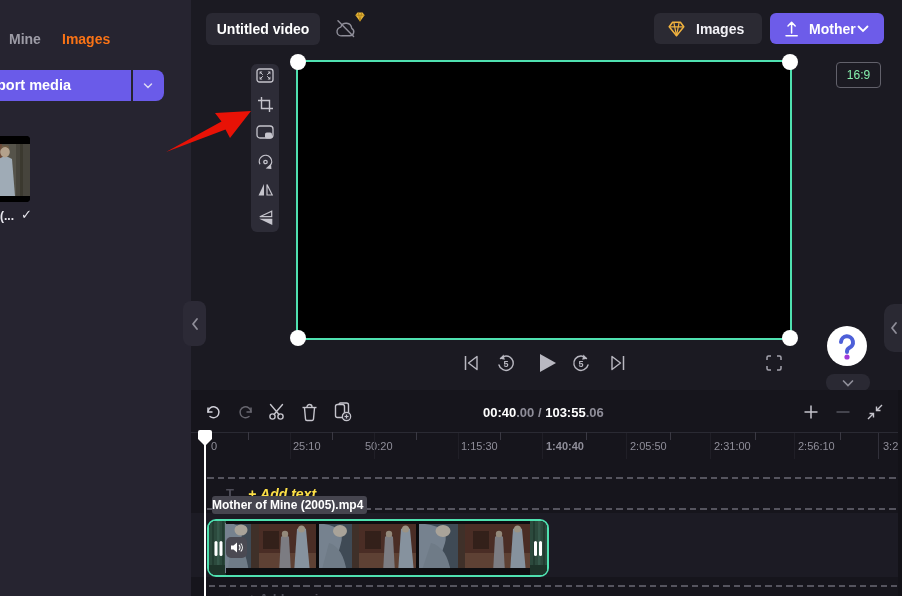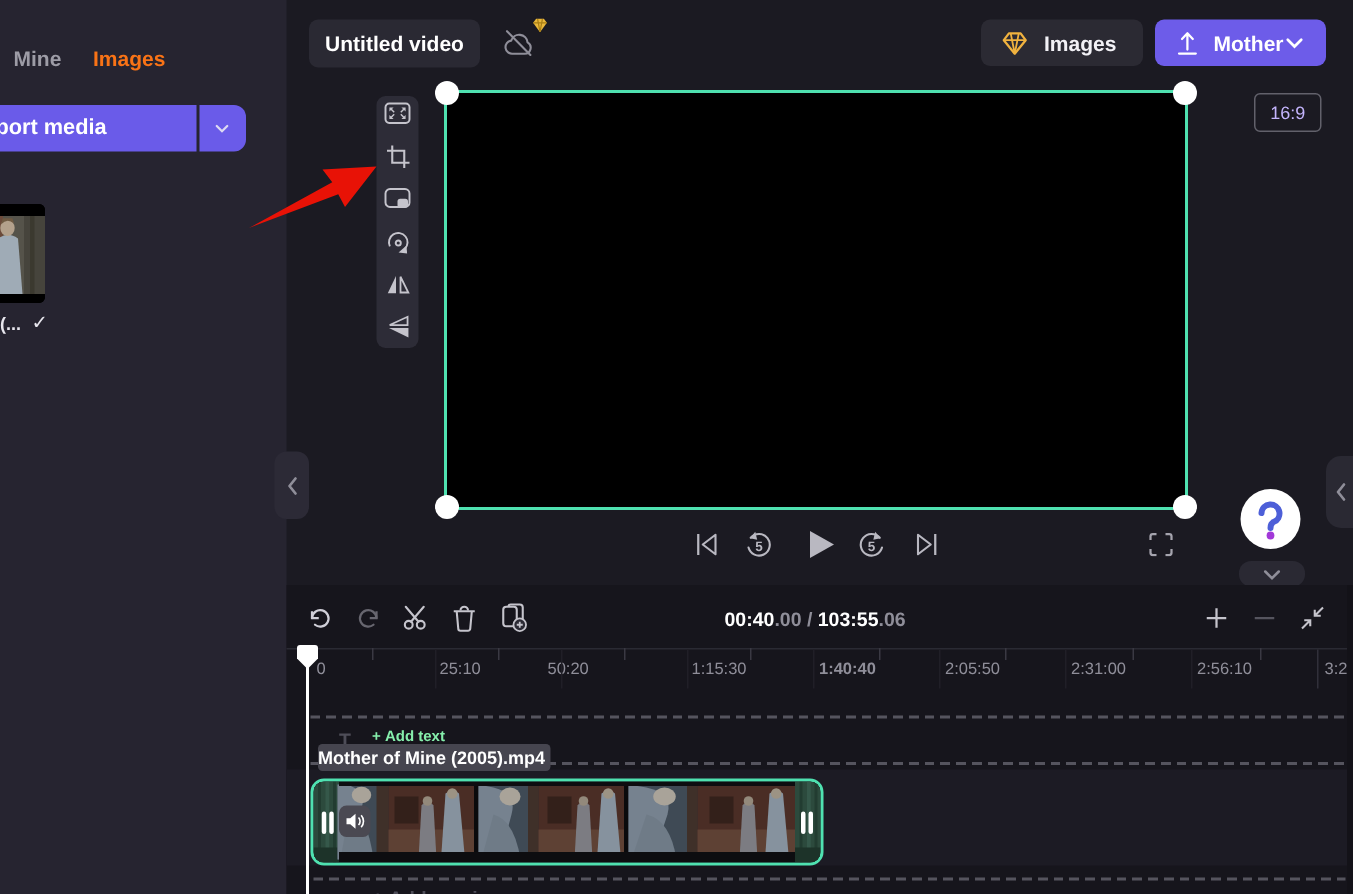--- a/index.html
+++ b/index.html
@@ -68,21 +68,21 @@
 <svg class="abs" style="left:857px;top:24px;" width="12" height="10" viewBox="0 0 12 10">
     <path d="M1.5 2.5 L6 7 L10.5 2.5" stroke="#fff" stroke-width="1.8" fill="none" stroke-linecap="round"></path>
   </svg>
 
 <div class="abs" style="left:298px;top:62px;width:492px;height:276px;background:#000;box-shadow:0 0 0 2px #4fe1b0;"></div>
 <div class="abs" style="left:290px;top:54px;width:16px;height:16px;background:#fff;border-radius:50%;"></div>
 <div class="abs" style="left:782px;top:54px;width:16px;height:16px;background:#fff;border-radius:50%;"></div>
 <div class="abs" style="left:290px;top:330px;width:16px;height:16px;background:#fff;border-radius:50%;"></div>
 <div class="abs" style="left:782px;top:330px;width:16px;height:16px;background:#fff;border-radius:50%;"></div>
 
-<div class="abs" style="left:836px;top:62px;width:45px;height:26px;border:1px solid #62616b;border-radius:4px;box-sizing:border-box;color:#c4b5fd;font-size:12px;line-height:24px;text-align:center;">16:9</div>
+<div class="abs" style="left:836px;top:62px;width:45px;height:26px;border:1px solid #62616b;border-radius:4px;box-sizing:border-box;color:#86efac;font-size:12px;line-height:24px;text-align:center;">16:9</div>
 
 <div class="abs" style="left:251px;top:64px;width:28px;height:168px;background:#2d2c37;border-radius:6px;"></div>
 
 <svg class="abs" style="left:256px;top:68px;" width="18" height="15" viewBox="0 0 18 15">
   <rect x="1" y="1" width="16" height="13" rx="2.5" fill="none" stroke="#c5c4cc" stroke-width="1.3"></rect>
   <path d="M3.6 6.4 V3.6 H6.4 Z M11.6 3.6 h2.8 v2.8 Z M14.4 8.6 v2.8 h-2.8 Z M6.4 11.4 H3.6 V8.6 Z" fill="#c5c4cc"></path>
   <path d="M4.5 4.5 L6.8 6.8 M13.5 4.5 L11.2 6.8 M13.5 10.5 L11.2 8.2 M4.5 10.5 L6.8 8.2" stroke="#c5c4cc" stroke-width="1"></path>
 </svg>
 
 <svg class="abs" style="left:257px;top:96px;" width="17" height="17" viewBox="0 0 17 17">
@@ -225,21 +225,21 @@
 <div class="abs" style="left:500px;top:432px;width:1px;height:8px;background:#3a3943;"></div>
 <div class="abs" style="left:586px;top:432px;width:1px;height:8px;background:#3a3943;"></div>
 <div class="abs" style="left:670px;top:432px;width:1px;height:8px;background:#3a3943;"></div>
 <div class="abs" style="left:755px;top:432px;width:1px;height:8px;background:#3a3943;"></div>
 <div class="abs" style="left:840px;top:432px;width:1px;height:8px;background:#3a3943;"></div>
 
 <div class="abs" style="left:191px;top:513px;width:707px;height:64px;background:#1c1b24;"></div>
 
 <div class="abs" style="left:207px;top:477px;width:690px;height:2px;background:repeating-linear-gradient(90deg,#55545e 0,#55545e 6.5px,transparent 6.5px,transparent 10.5px);"></div>
 <div class="abs" style="left:226px;top:486px;color:#4e4d58;font-size:13px;font-weight:bold;">T</div>
-<div class="abs" style="left:248px;top:486px;color:#86efac;font-size:10px;font-weight:bold;">+&nbsp;Add text</div>
+<div class="abs" style="left:248px;top:486px;color:#fde047;font-size:14px;font-weight:bold;font-style:italic;">+&nbsp;Add text</div>
 <div class="abs" style="left:207px;top:508px;width:690px;height:2px;background:repeating-linear-gradient(90deg,#55545e 0,#55545e 6.5px,transparent 6.5px,transparent 10.5px);"></div>
 
 <div class="abs" style="left:212px;top:496px;width:155px;height:18px;background:#46454f;border-radius:3px;color:#fff;font-size:12px;font-weight:bold;line-height:18px;">Mother of Mine (2005).mp4</div>
 
 <div class="abs" style="left:207px;top:519px;width:342px;height:58px;background:#1f1e26;border:2px solid #4fe1b0;border-radius:9px;box-sizing:border-box;overflow:hidden;">
   <svg width="338" height="54" viewBox="0 0 338 54">
     <rect width="338" height="54" fill="#101014"></rect>
 
     <rect x="0" y="0" width="17" height="54" fill="#2c4a3d"></rect>
     <rect x="3" y="0" width="2" height="54" fill="#223c31"></rect>

